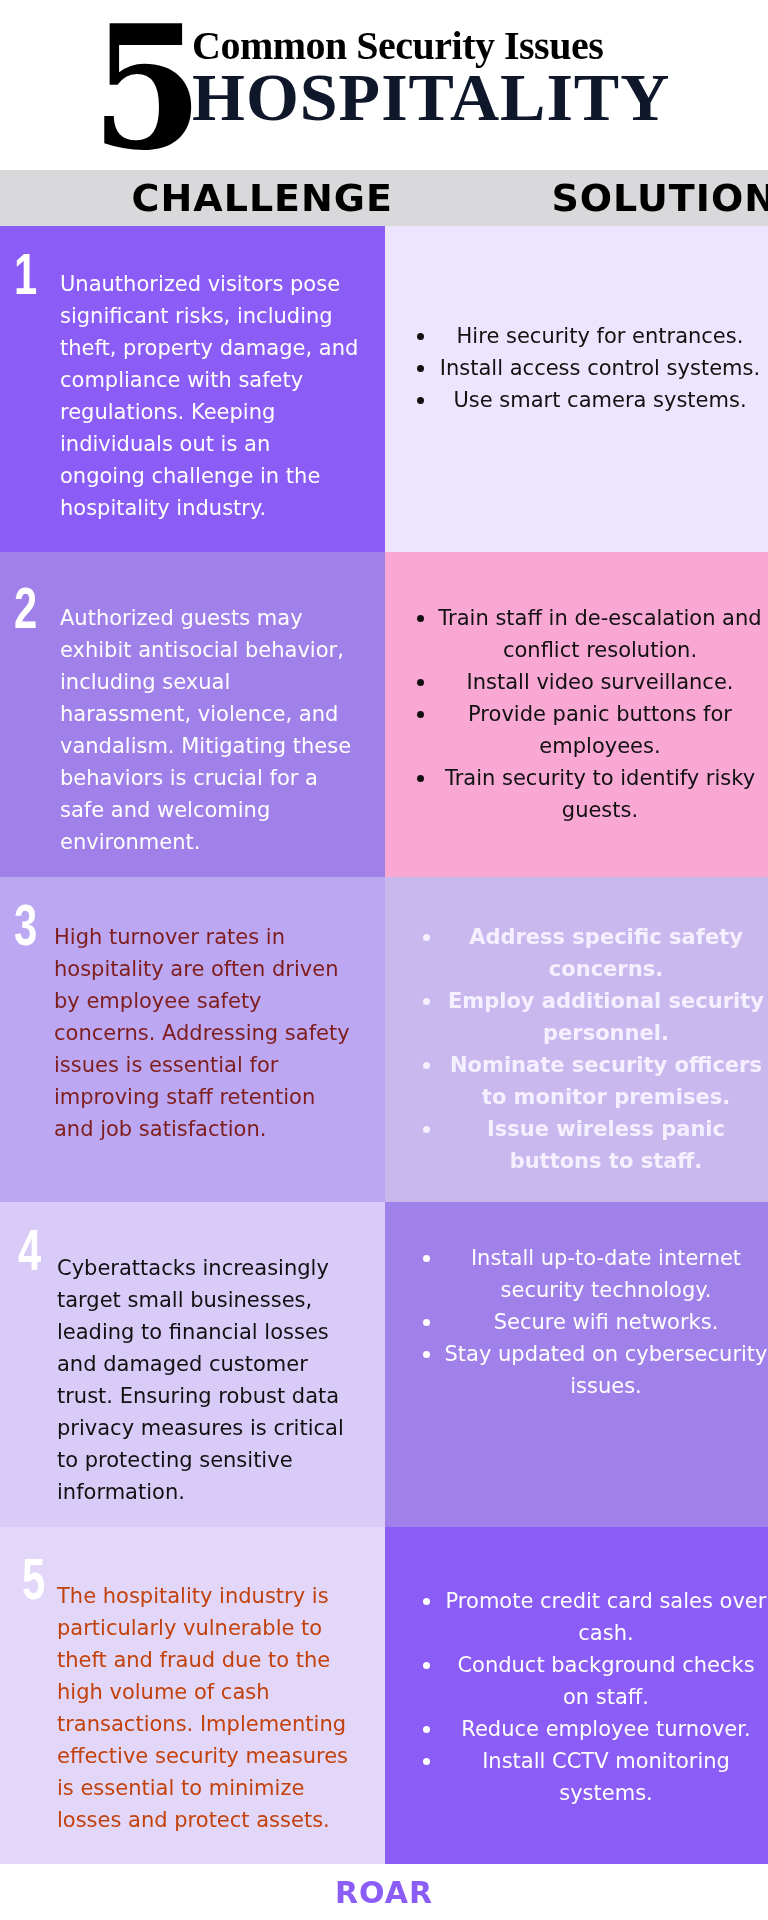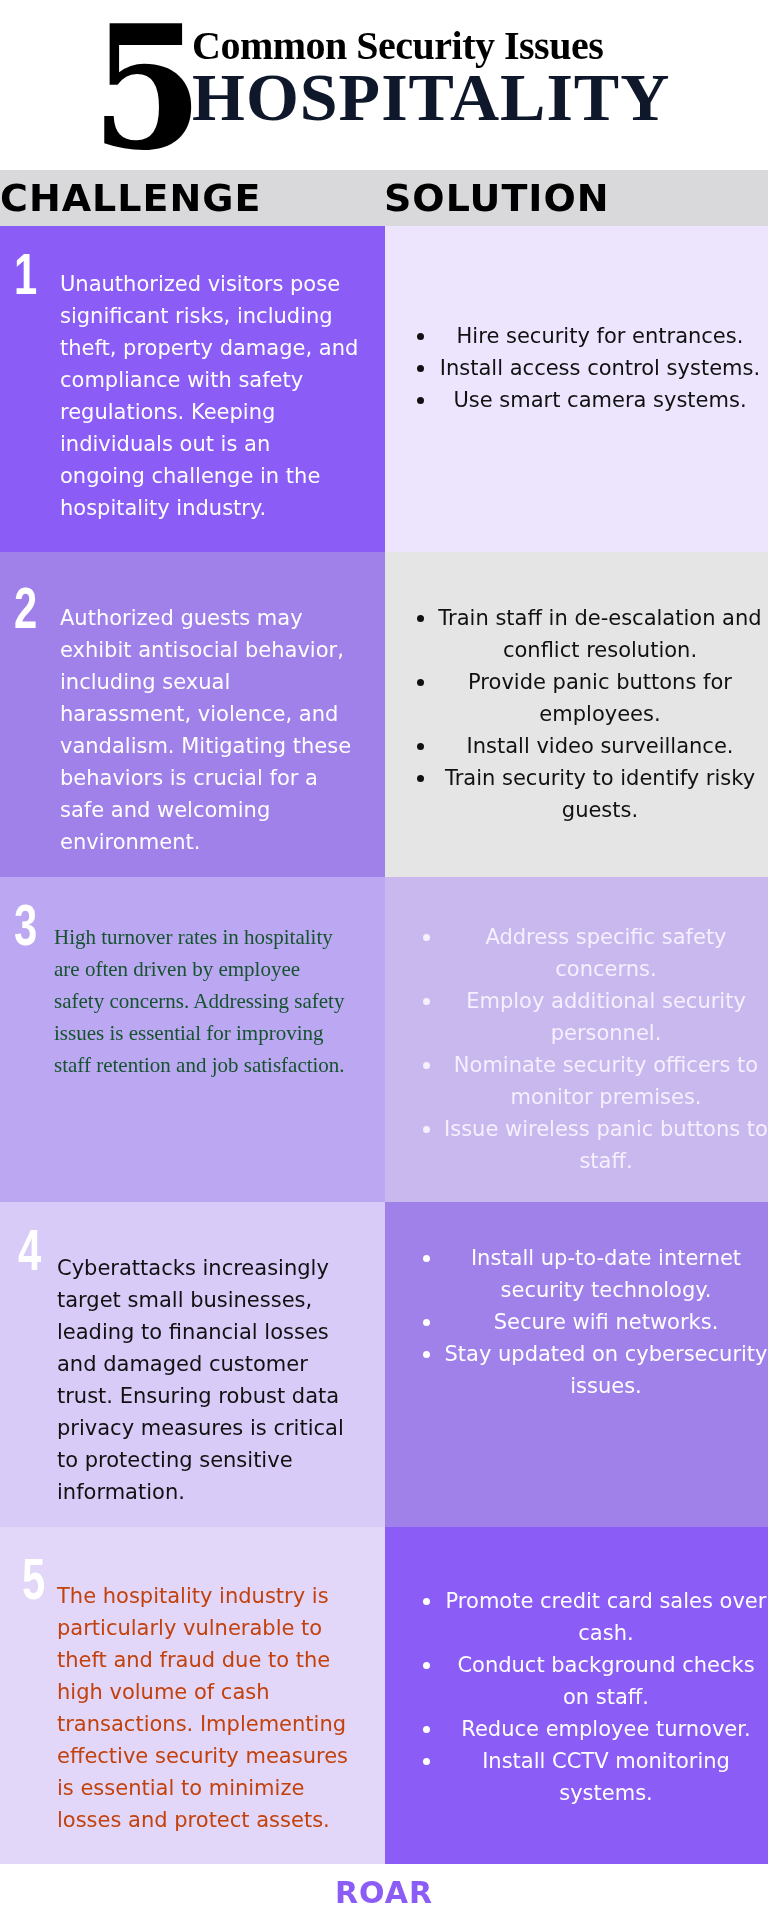--- a/index.html
+++ b/index.html
@@ -26,21 +26,21 @@
       letter-spacing: 1px;
     }
 
     .col-header-bar {
       position: absolute; left: 0; top: 170px; width: 768px; height: 56px;
       background: #d9d8db;
     }
     .col-header {
       position: absolute; top: 0; height: 40px; line-height: 56px;
       font-family: "DejaVu Sans", sans-serif; font-weight: bold;
-      font-size: 38px; color: #000; letter-spacing: 1px; text-align: left;
+      font-size: 38px; color: #000; letter-spacing: 1px; text-align: right; margin-left: 9px;
     }
     .col-header.challenge { left: 0; width: 384px; }
     .col-header.solution { left: 384px; width: 384px; }
 
     .row { position: absolute; left: 0; width: 768px; }
     .cell { position: absolute; top: 0; height: 100%; }
     .cell.left { left: 0; width: 385px; }
     .cell.right { left: 385px; width: 383px; }
 
     .num {
@@ -102,36 +102,36 @@
       <li>Use smart camera systems.</li>
     </ul>
   </div>
 </div>
 
 <div class="row" style="top:552px; height:325px;">
   <div class="cell left" style="background:#a081ea;">
     <div class="num" style="top:26px;">2</div>
     <div class="challenge-text" style="top:50px; color:#ffffff;">Authorized guests may exhibit antisocial behavior, including sexual harassment, violence, and vandalism. Mitigating these behaviors is crucial for a safe and welcoming environment.</div>
   </div>
-  <div class="cell right" style="background:#e5e5e5;padding-left:6px;">
+  <div class="cell right" style="background:#f9a8d4;padding-left:6px;">
     <ul class="solution-list" style="top:50px; color:#111111;">
       <li>Train staff in de-escalation and conflict resolution.</li>
+      <li>Install video surveillance.</li>
       <li>Provide panic buttons for employees.</li>
-      <li>Install video surveillance.</li>
       <li>Train security to identify risky guests.</li>
     </ul>
   </div>
 </div>
 
 <div class="row" style="top:877px; height:325px;">
   <div class="cell left" style="background:#bca8f2;">
     <div class="num" style="top:18px;">3</div>
-    <div class="challenge-text" style="left:54px; top:44px; color:#14532d;font-family:Liberation Serif, serif;">High turnover rates in hospitality are often driven by employee safety concerns. Addressing safety issues is essential for improving staff retention and job satisfaction.</div>
+    <div class="challenge-text" style="left:54px; top:44px; color:#7f1d1d;">High turnover rates in hospitality are often driven by employee safety concerns. Addressing safety issues is essential for improving staff retention and job satisfaction.</div>
   </div>
-  <div class="cell right" style="background:#c9b8ee;">
+  <div class="cell right" style="background:#c9b8ee;font-weight:bold;">
     <ul class="solution-list" style="left:34px; top:44px; color:#f5f0ff;">
       <li>Address specific safety concerns.</li>
       <li>Employ additional security personnel.</li>
       <li>Nominate security officers to monitor premises.</li>
       <li>Issue wireless panic buttons to staff.</li>
     </ul>
   </div>
 </div>
 
 <div class="row" style="top:1202px; height:325px;">

